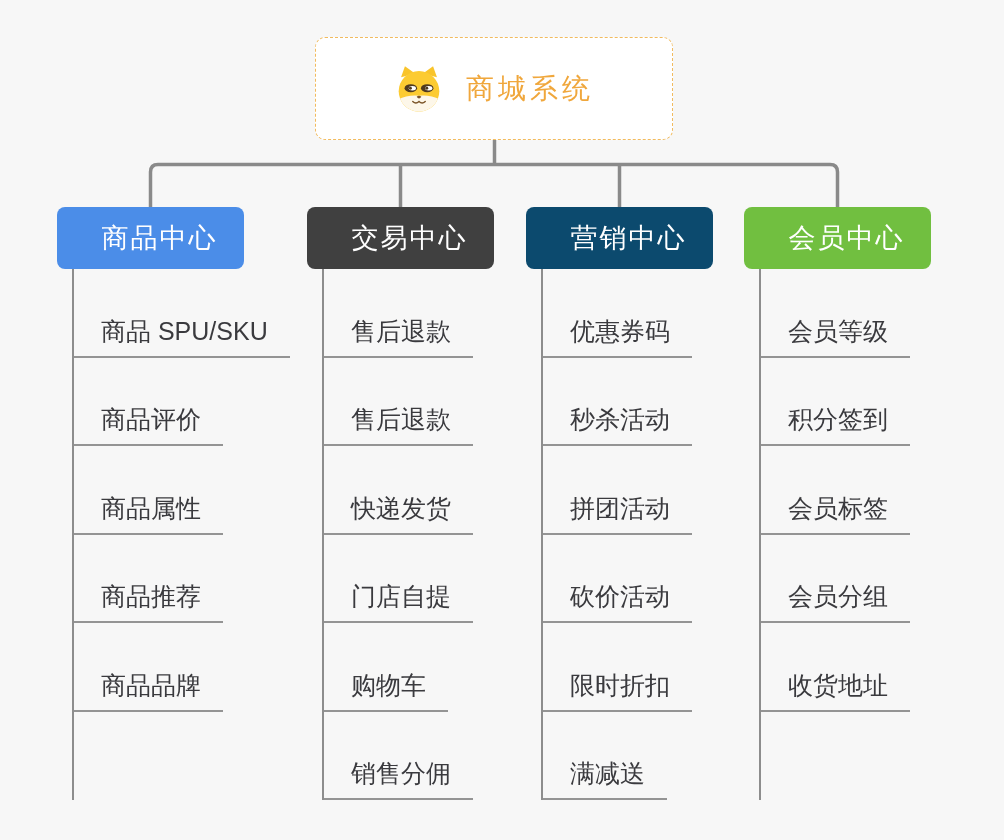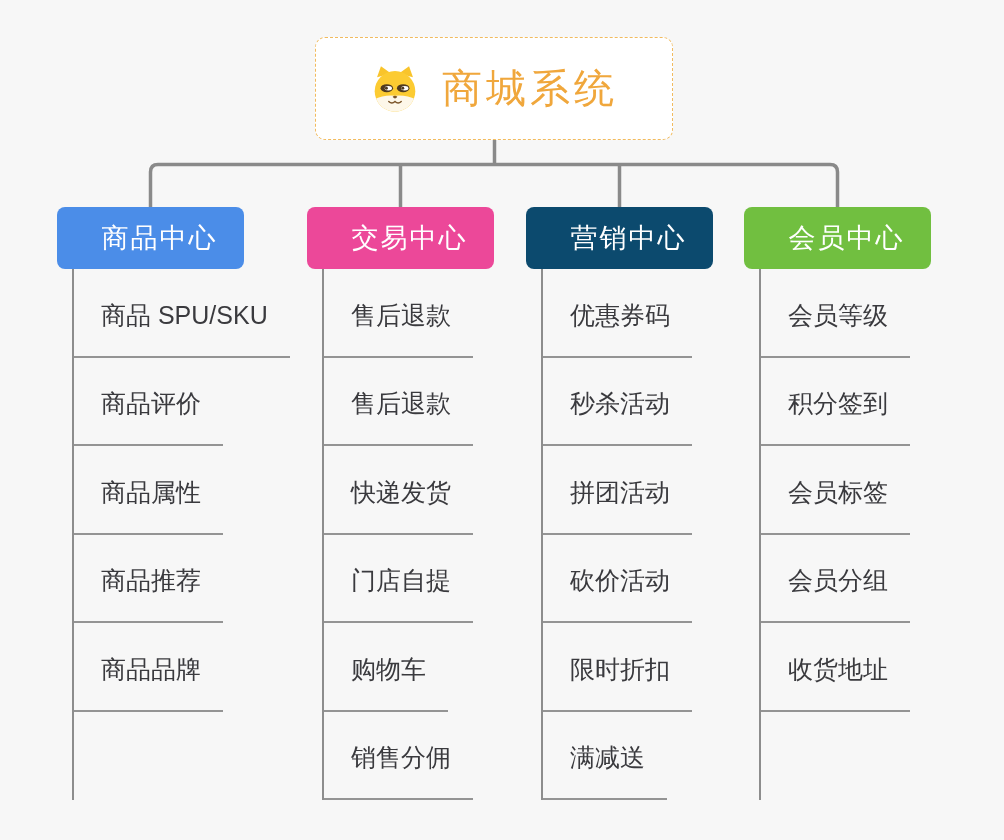--- a/index.html
+++ b/index.html
@@ -29,21 +29,21 @@
     background: #ffffff;
     border: 1px dashed #f2bb5e;
     border-radius: 10px;
     display: flex;
     align-items: center;
     justify-content: center;
     gap: 14px;
     cursor: pointer;
   }
   .root-title {
-    font-size: 40px;
+    font-size: 28px;
     letter-spacing: 4px;
     color: #f0a73c;
     white-space: nowrap;
     margin-left: 8px;
   }
   .dog-icon { width: 50px; height: 50px; display: block; }
 
   
   .branches { position: absolute; left: 0; top: 0; width: 1004px; height: 840px; }
   .branch { position: absolute; top: 0; width: 187px; height: 840px; }
@@ -82,21 +82,21 @@
     background: #8d8d8d;
   }
   .leaf {
     height: 88.5px;
     display: flex;
     align-items: flex-end;
   }
   .leaf-text {
     display: inline-block;
     margin-left: 16px;
-    padding: 0 22px 24px 28px;
+    padding: 0 22px 8px 28px;
     border-bottom: 2px solid #949494;
     font-size: 25px;
     color: #3a3a3e;
     white-space: nowrap;
     cursor: pointer;
   }
 </style>
 </head>
 <body>
 
@@ -159,21 +159,21 @@
       <span class="leaf-text">商品推荐</span>
     </div>
 
     <div class="leaf">
       <span class="leaf-text">商品品牌</span>
     </div>
   </div>
     </div>
 
     <div class="branch">
-      <div class="branch-box" style="background: #ec4899;">
+      <div class="branch-box" style="background: #404040;">
         <span class="branch-label">交易中心</span>
       </div>
       <div class="leaves">
         <div class="spine"></div>
 
     <div class="leaf">
       <span class="leaf-text">售后退款</span>
     </div>
 
     <div class="leaf">

